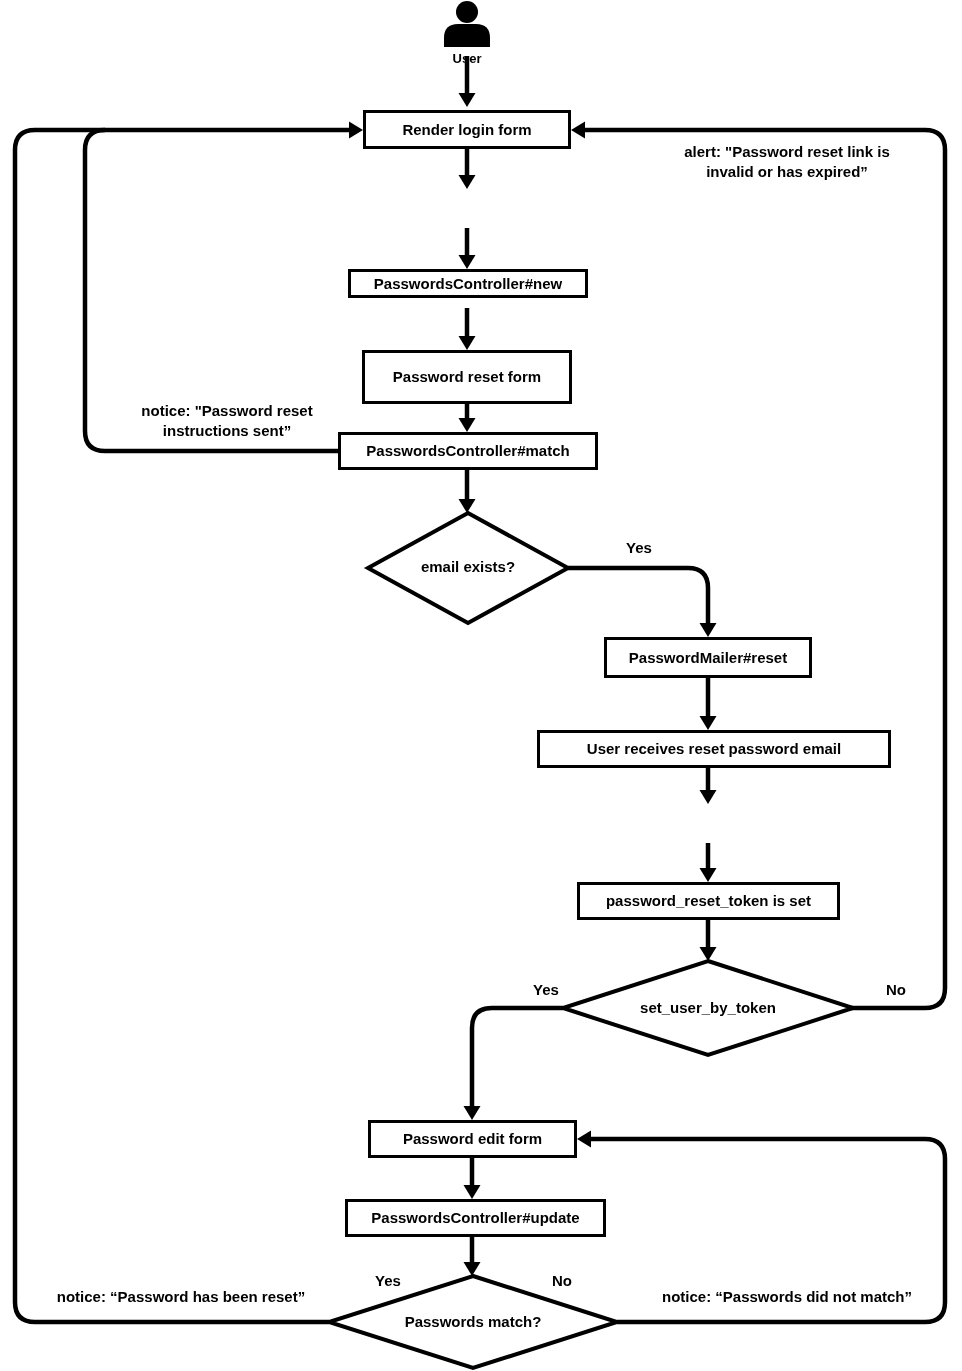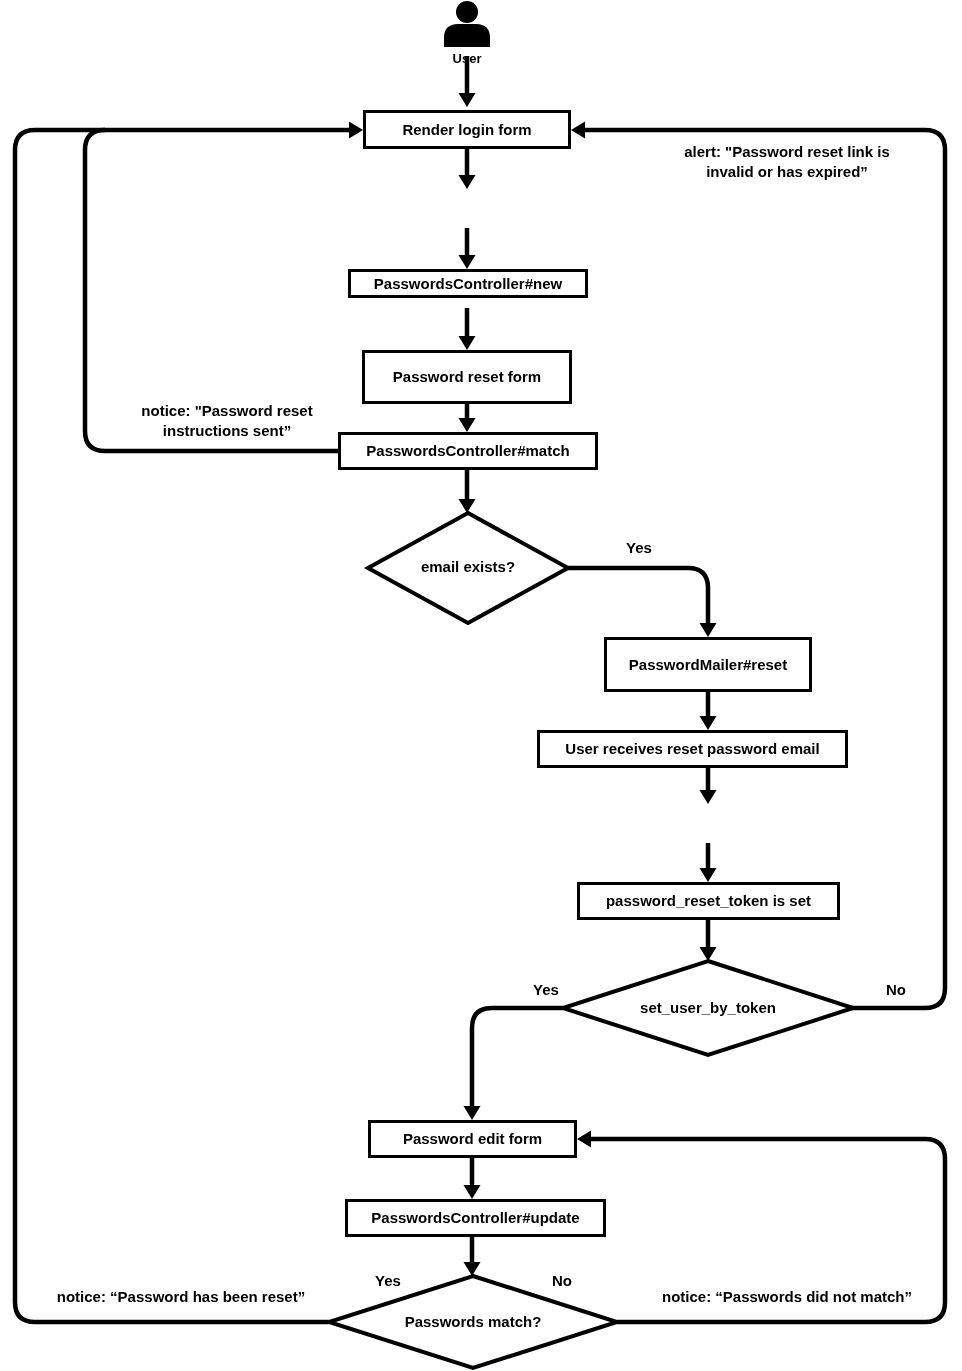--- a/index.html
+++ b/index.html
@@ -91,22 +91,22 @@
       <polygon points="473,1276 617,1322 473,1368 329,1322"></polygon>
     </g>
   </svg>
 
   <div class="lbl actor-label" style="left:467px;top:59px;">User</div>
 
   <div class="node" style="left:363px;top:110px;width:208px;height:39px;">Render login form</div>
   <div class="node" style="left:348px;top:269px;width:240px;height:29px;">PasswordsController#new</div>
   <div class="node" style="left:362px;top:350px;width:210px;height:54px;">Password reset form</div>
   <div class="node" style="left:338px;top:432px;width:260px;height:38px;">PasswordsController#match</div>
-  <div class="node" style="left:604px;top:637px;width:208px;height:55px;">PasswordMailer#reset</div>
-  <div class="node" style="left:537px;top:730px;width:311px;height:38px;">User receives reset password email</div>
+  <div class="node" style="left:604px;top:637px;width:208px;height:41px;">PasswordMailer#reset</div>
+  <div class="node" style="left:537px;top:730px;width:354px;height:38px;">User receives reset password email</div>
   <div class="node" style="left:577px;top:882px;width:263px;height:38px;">password_reset_token is set</div>
   <div class="node" style="left:368px;top:1120px;width:209px;height:38px;">Password edit form</div>
   <div class="node" style="left:345px;top:1199px;width:261px;height:38px;">PasswordsController#update</div>
 
   <div class="lbl" style="left:468px;top:567px;">email exists?</div>
   <div class="lbl" style="left:708px;top:1008px;">set_user_by_token</div>
   <div class="lbl" style="left:473px;top:1322px;">Passwords match?</div>
 
   <div class="lbl" style="left:639px;top:548px;">Yes</div>
   <div class="lbl" style="left:546px;top:990px;">Yes</div>

